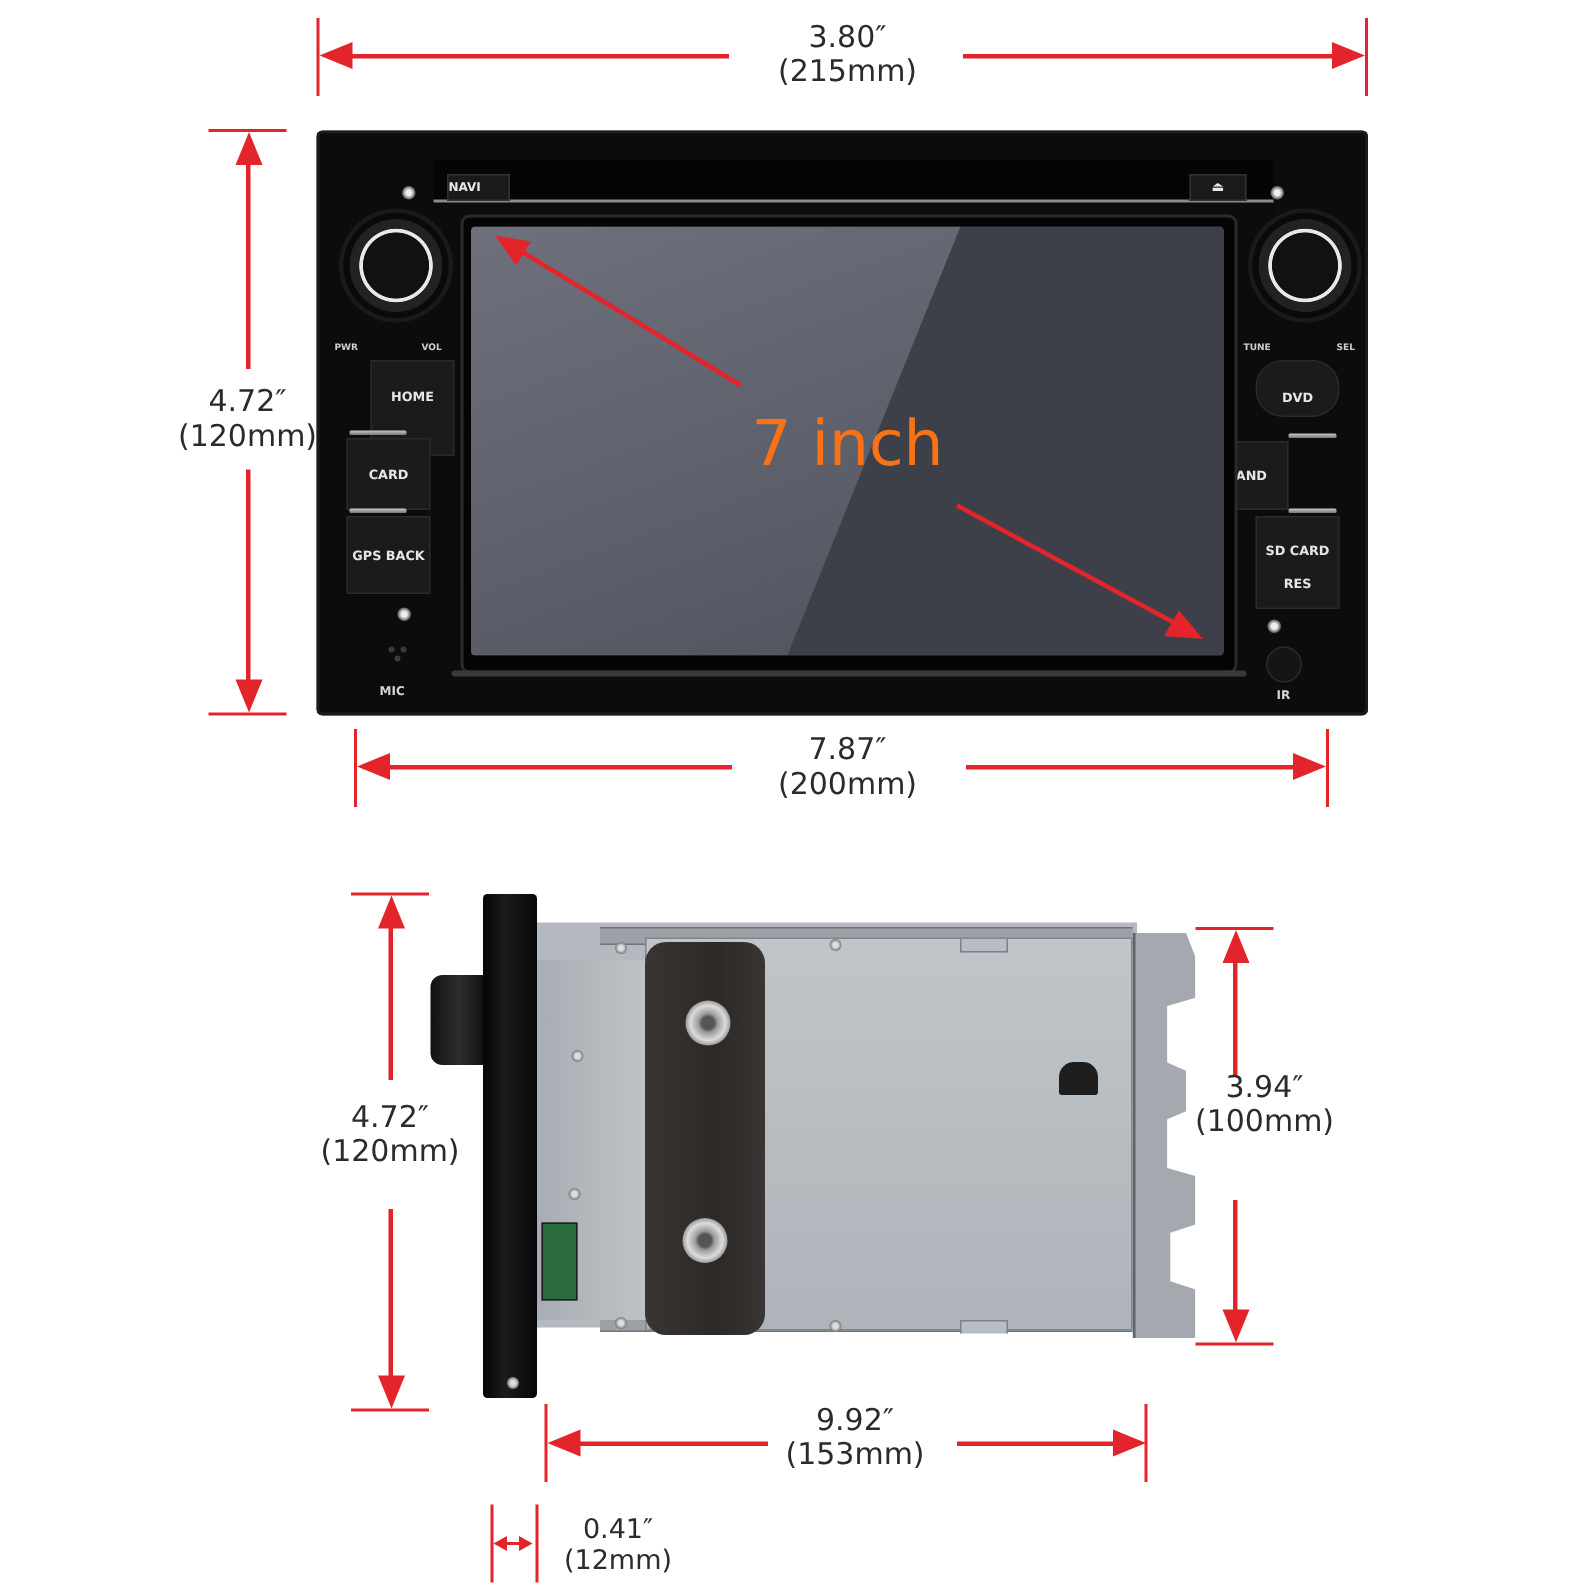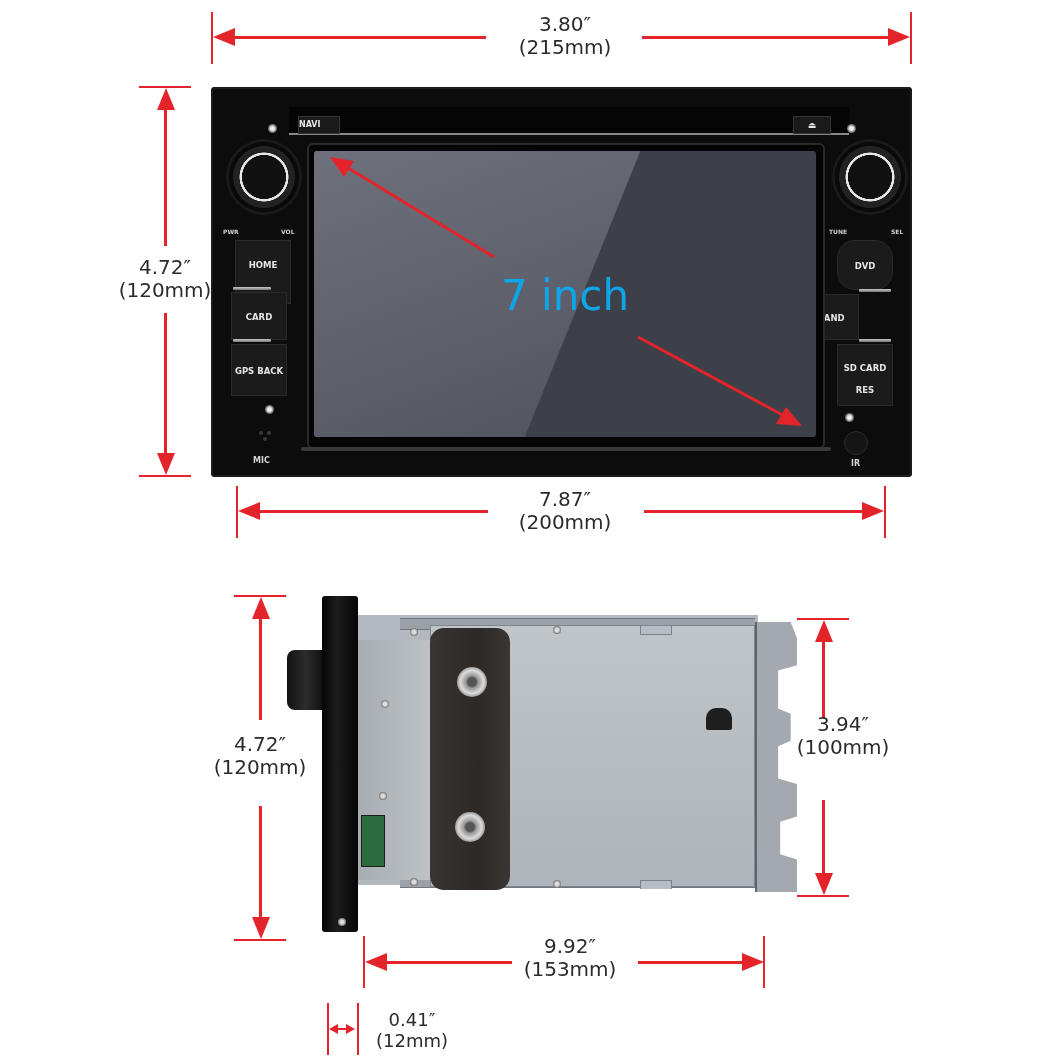--- a/index.html
+++ b/index.html
@@ -21,21 +21,21 @@
   .navi-btn{position:absolute;left:87px;top:29px;width:40px;height:16px;background:#1a1a1a;border:1px solid #333;color:#e8e8e8;font-size:8px;font-weight:bold;line-height:16px;}
   .eject-btn{position:absolute;left:582px;top:29px;width:36px;height:16px;background:#1a1a1a;border:1px solid #333;color:#e8e8e8;font-size:9px;line-height:16px;text-align:center;}
   .knob{position:absolute;width:70px;height:70px;border-radius:50%;background:radial-gradient(circle at 50% 50%,#111 0 44%,#e8e8e8 45% 49%,#222 50% 62%,#0a0a0a 63% 100%);box-shadow:0 0 0 3px #1a1a1a;}
   .small-screw{position:absolute;width:9px;height:9px;border-radius:50%;background:radial-gradient(circle,#eee 0 30%,#777 60%,#333 100%);}
   .knob-label{position:absolute;color:#cfcfcf;font-size:6px;font-weight:bold;}
   .side-btn{position:absolute;width:56px;background:#1b1b1b;border:1px solid #2a2a2a;color:#e6e6e6;font-size:8.5px;font-weight:bold;text-align:center;box-sizing:border-box;}
   .btn-sep{position:absolute;height:3px;background:linear-gradient(#c8c8c8,#777);border-radius:1px;}
   .screen-frame{position:absolute;left:96px;top:56px;width:514px;height:302px;background:#050505;border:2px solid #2a2a2a;border-radius:6px;}
   .screen{position:absolute;left:5px;top:6px;width:502px;height:286px;border-radius:3px;overflow:hidden;background:#3e4049;}
   .screen .light{position:absolute;left:0;top:0;width:100%;height:100%;background:linear-gradient(160deg,#6e717c 0%,#5a5d67 60%,#4a4d56 100%);clip-path:polygon(0 0,65% 0,42% 100%,0 100%);}
-  .screen-text{position:absolute;left:0;width:100%;top:120px;text-align:center;color:#0ea5e9;font-size:42px;font-family:"DejaVu Sans",sans-serif;font-weight:normal;}
+  .screen-text{position:absolute;left:0;width:100%;top:120px;text-align:center;color:#f97316;font-size:42px;font-family:"DejaVu Sans",sans-serif;font-weight:normal;}
   .mic-hole{position:absolute;width:20px;height:14px;}
   .mic-hole i{position:absolute;width:4px;height:4px;border-radius:50%;background:#3a3a3a;}
   .ir-window{position:absolute;width:22px;height:22px;border-radius:50%;background:#151515;border:1px solid #2c2c2c;}
   .front-label{position:absolute;color:#d6d6d6;font-size:8px;font-weight:bold;}
   .bottom-bar{position:absolute;left:90px;top:360px;width:530px;height:4px;background:#3a3a3a;border-radius:2px;}
 
   
   .side-face{position:absolute;left:322px;top:596px;width:36px;height:336px;background:linear-gradient(90deg,#050505,#1c1c1c 40%,#070707);border-radius:3px;}
   .knob-side{position:absolute;left:287px;top:650px;width:38px;height:60px;background:linear-gradient(90deg,#121212,#2d2d2d 50%,#0d0d0d);border-radius:8px 2px 2px 8px;}
   .chassis-top{position:absolute;left:358px;top:615px;width:400px;height:270px;background:#b3b9be;}
@@ -87,34 +87,34 @@
   <div class="small-screw" style="left:57px;top:37px;"></div>
   <div class="knob" style="left:18px;top:55px;"></div>
   <div class="knob-label" style="left:12px;top:141px;">PWR</div>
   <div class="knob-label" style="left:70px;top:141px;">VOL</div>
 
   <div class="small-screw" style="left:636px;top:37px;"></div>
   <div class="knob" style="left:624px;top:55px;"></div>
   <div class="knob-label" style="left:618px;top:141px;">TUNE</div>
   <div class="knob-label" style="left:680px;top:141px;">SEL</div>
 
-  <div class="side-btn" style="left:24px;top:153px;height:64px;line-height:48px;">HOME</div>
+  <div class="side-btn" style="left:36px;top:153px;height:64px;line-height:48px;">HOME</div>
   <div class="btn-sep" style="left:22px;top:200px;width:38px;"></div>
   <div class="side-btn" style="left:20px;top:205px;height:48px;line-height:48px;">CARD</div>
   <div class="btn-sep" style="left:22px;top:252px;width:38px;"></div>
   <div class="side-btn" style="left:20px;top:257px;height:52px;line-height:52px;">GPS BACK</div>
   <div class="small-screw" style="left:54px;top:318px;"></div>
   <div class="mic-hole" style="left:46px;top:342px;">
       <i style="left:2px;top:2px"></i>
       <i style="left:10px;top:2px"></i>
       <i style="left:6px;top:8px"></i>
     </div>
   <div class="front-label" style="left:42px;top:369px;">MIC</div>
 
-  <div class="side-btn" style="left:626px;top:153px;height:50px;line-height:50px;border-radius:18px;">DVD</div>
+  <div class="side-btn" style="left:626px;top:153px;height:38px;line-height:50px;border-radius:18px;">DVD</div>
   <div class="btn-sep" style="left:648px;top:202px;width:32px;"></div>
   <div class="side-btn" style="left:592px;top:207px;height:46px;line-height:46px;">BAND</div>
   <div class="btn-sep" style="left:648px;top:252px;width:32px;"></div>
   <div class="side-btn" style="left:626px;top:257px;height:62px;padding-top:12px;line-height:22px;">
     <div>SD CARD</div>
     <div>RES</div>
   </div>
   <div class="small-screw" style="left:634px;top:326px;"></div>
   <div class="ir-window" style="left:633px;top:344px;"></div>
   <div class="front-label" style="left:640px;top:372px;">IR</div>

